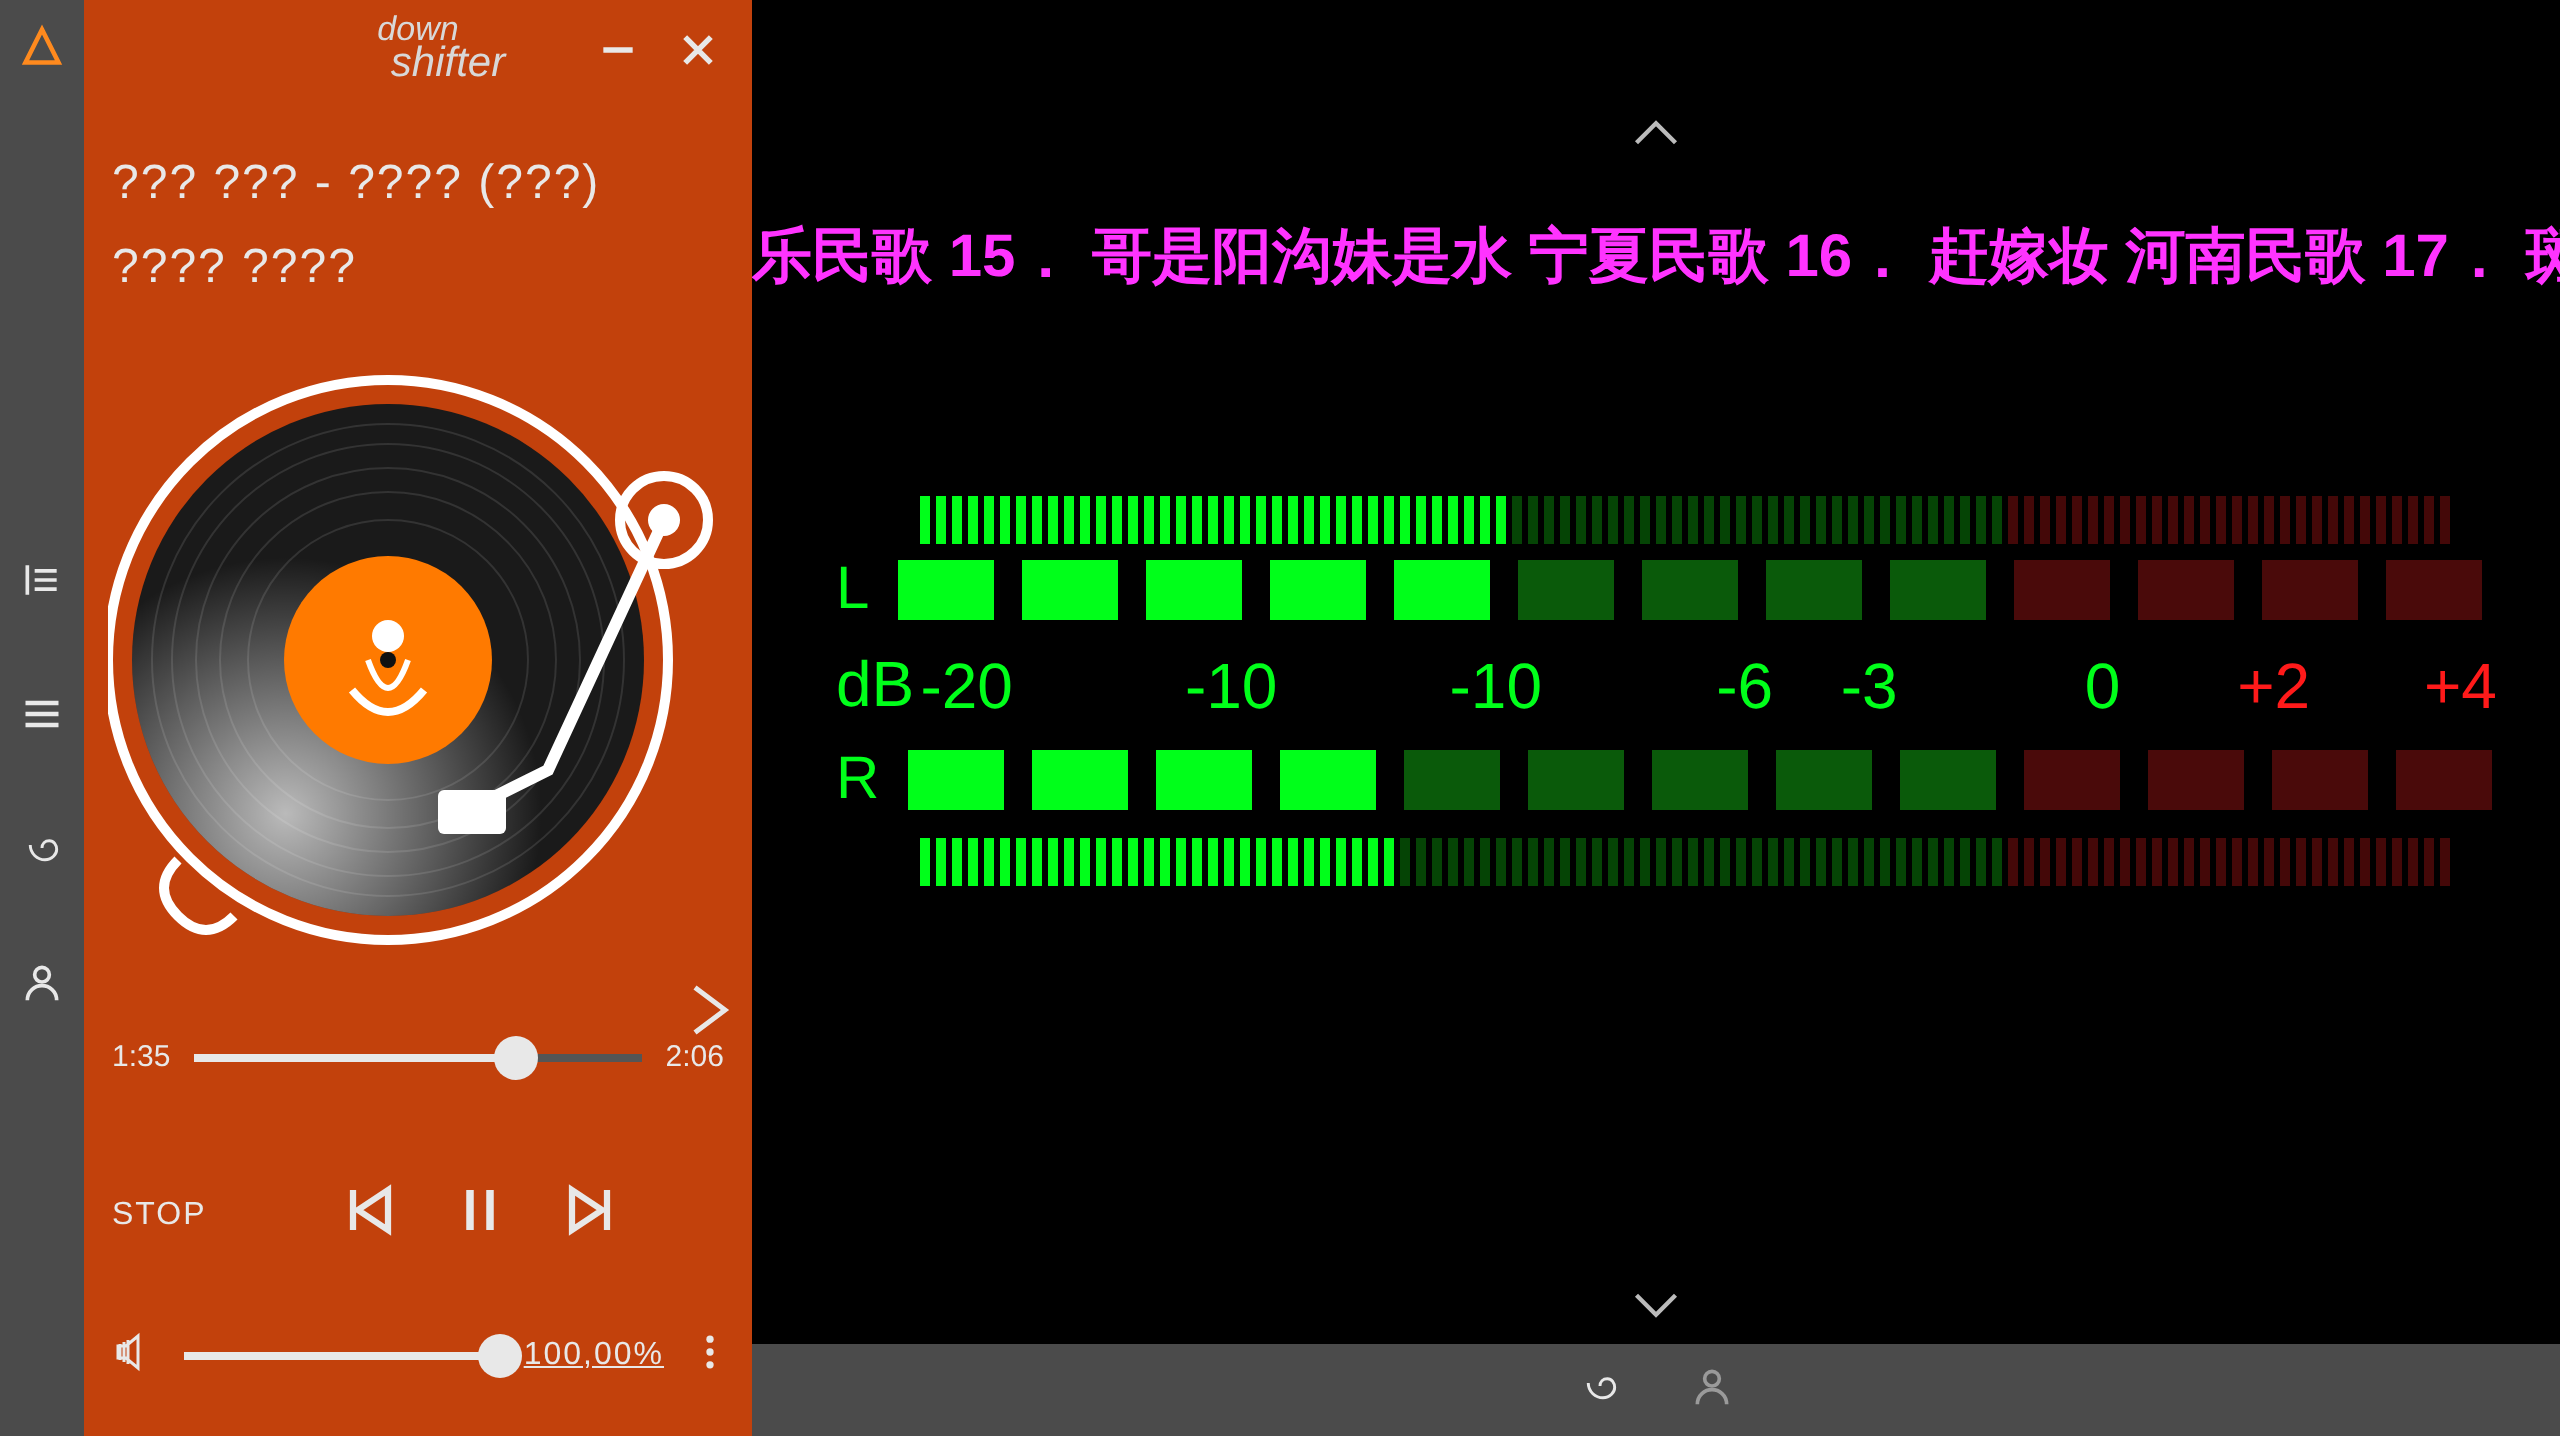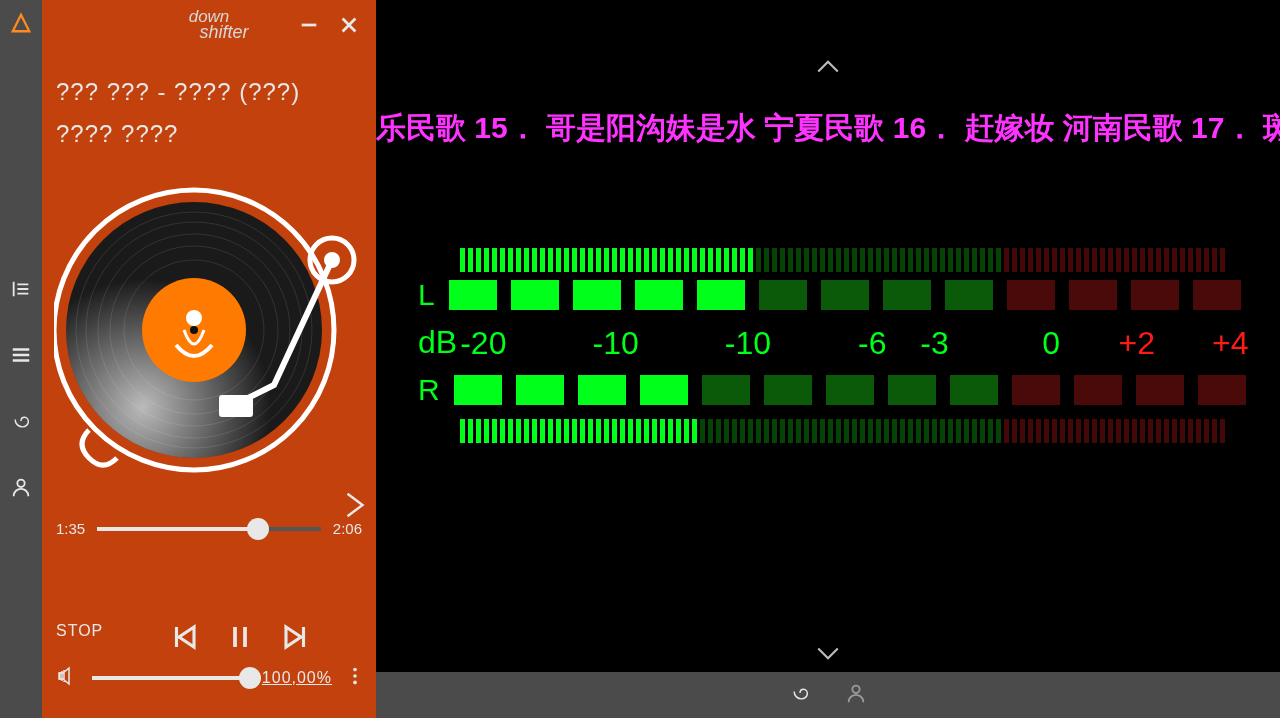--- a/index.html
+++ b/index.html
@@ -18,21 +18,21 @@
   
   .player {
     width:334px; height:718px; background:#c2410c;
     position:relative; color:#e8e8e8;
   }
   .player-header {
     height:48px; display:flex; align-items:center; justify-content:center;
     position:relative;
   }
   .player-title { font-size:17px; color:#d8d8d8; font-style:italic; line-height:1; text-align:center;}
-  .player-title .line2 { font-size:18px; display:block; margin-left:30px; margin-top:-2px;}
+  .player-title .line2 { font-size:21px; display:block; margin-left:30px; margin-top:-2px;}
   .min-btn, .close-btn {
     position:absolute; top:14px; cursor:pointer; color:#e0e0e0;
   }
   .min-btn { right:56px; }
   .close-btn { right:16px; }
   
   .track-info {
     padding:30px 14px 6px 14px;
     font-size:24px; color:#e8e8e8; letter-spacing:1px;
   }
@@ -55,21 +55,21 @@
   .progress-row .slider .fill {
     position:absolute; height:4px; background:#e8e8e8; top:0; left:0;
   }
   .progress-row .slider .thumb {
     position:absolute; width:22px; height:22px; border-radius:50%;
     background:#e8e8e8; top:-9px; transform:translateX(-50%);
   }
   
   .controls-row {
     position:absolute; top:590px; left:14px; right:14px;
-    display:flex; gap:26px; color:#e8e8e8;margin-top:32px;
+    display:flex; align-items:center; gap:26px; color:#e8e8e8;
   }
   .stop-label { font-size:16px; letter-spacing:1px; margin-right:40px;}
   .ctrl-btn { cursor:pointer; }
   
   .volume-row {
     position:absolute; top:664px; left:14px; right:14px;
     display:flex; align-items:center; gap:12px; color:#e8e8e8; font-size:15px;
   }
   .volume-row .slider {
     flex:1; height:4px; background:#555; position:relative; cursor:pointer;

